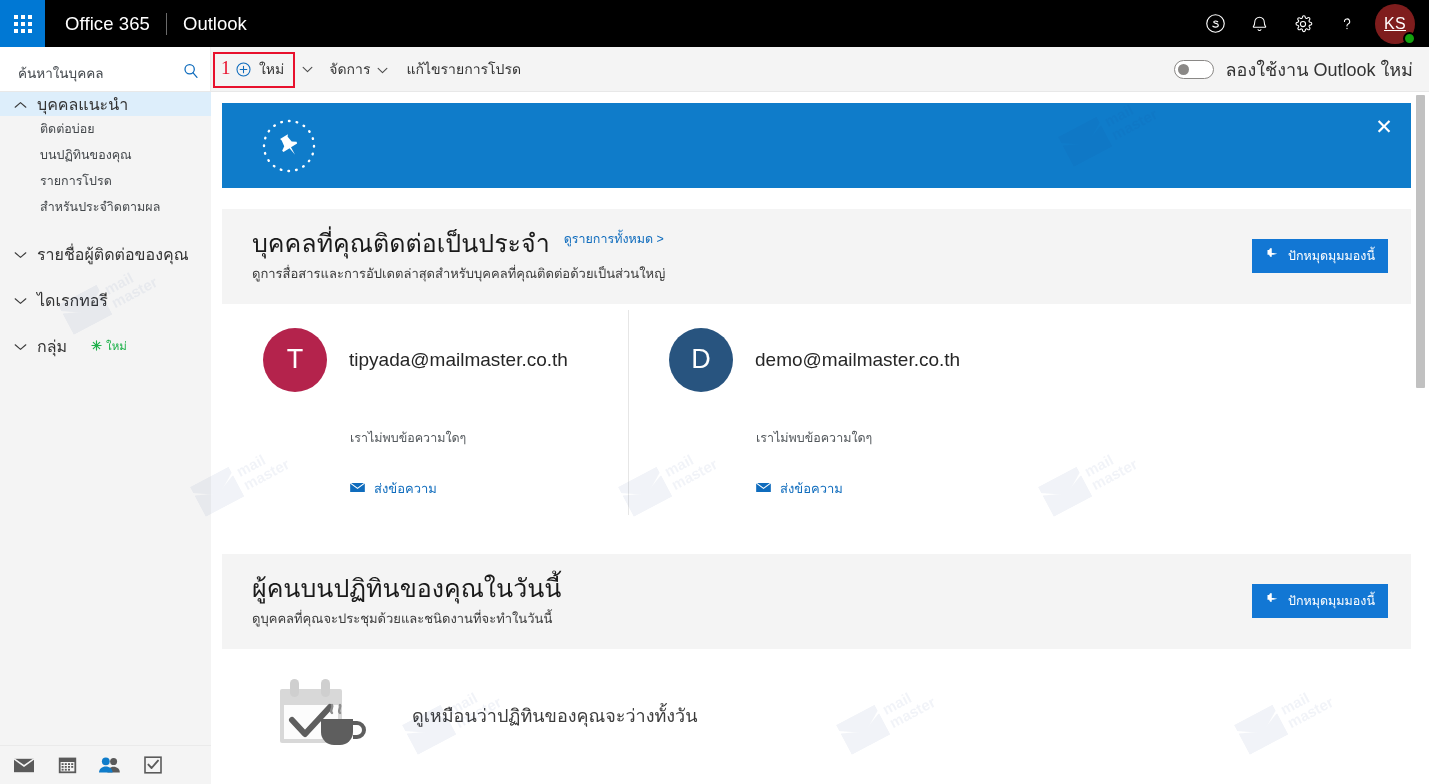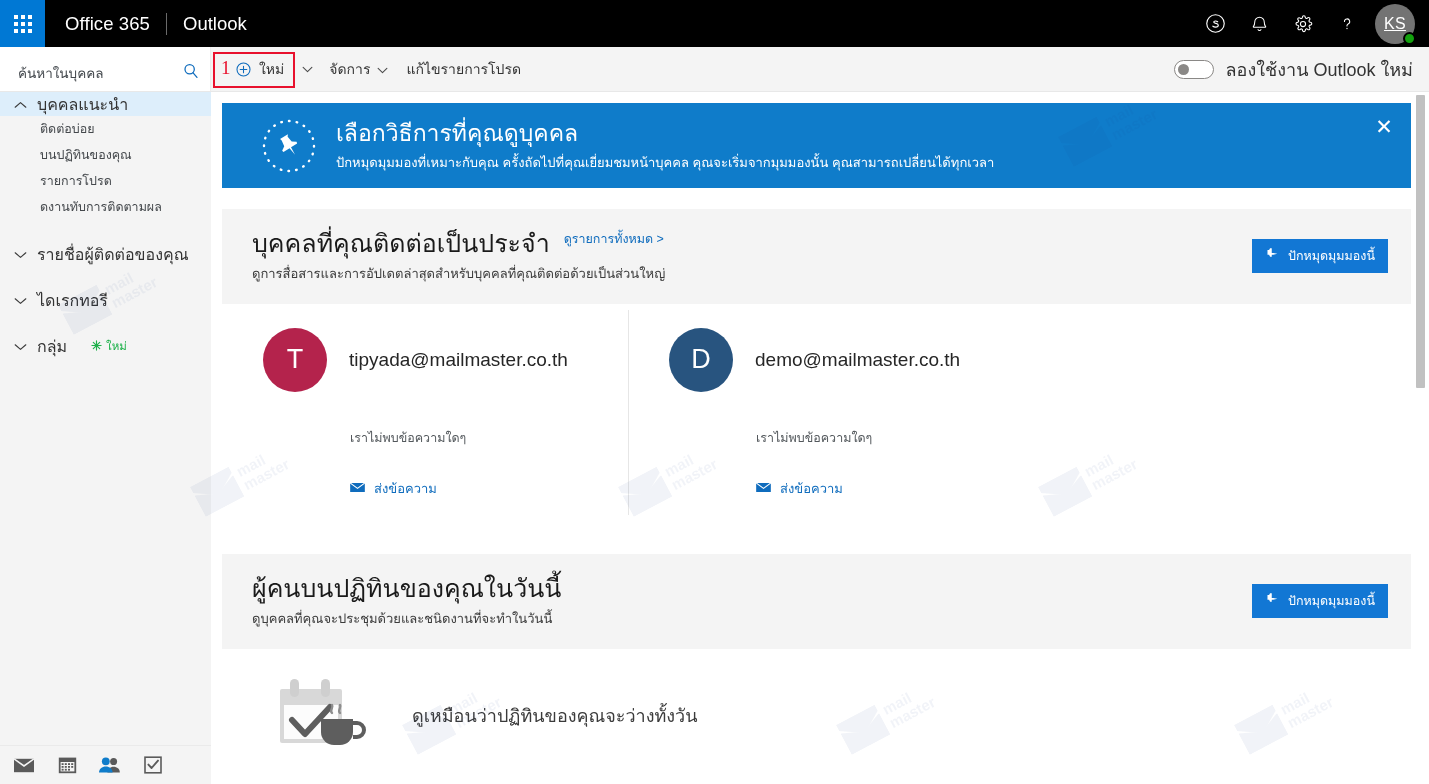--- a/index.html
+++ b/index.html
@@ -45,21 +45,21 @@
     width: 44px; height: 47px; display: flex; align-items: center;
     justify-content: center; cursor: pointer;
   }
   .suite-ico svg { display: block; }
   .avatar-wrap {
     position: relative; width: 40px; height: 40px; margin-left: 6px;
     margin-right: 6px; cursor: pointer;
   }
   .avatar-circle {
     width: 40px; height: 40px; border-radius: 50%;
-    background: #737373; color: #fff; font-size: 16px;
+    background: #7f1d1d; color: #fff; font-size: 16px;
     display: flex; align-items: center; justify-content: center;
     letter-spacing: .3px;
     text-decoration: underline;
   }
   .presence-dot {
     position: absolute; right: -1px; bottom: -1px;
     width: 13px; height: 13px; border-radius: 50%;
     background: #13a10e; border: 2px solid #000;
   }
 
@@ -381,21 +381,21 @@
       <span>
         <svg width="13" height="8" viewBox="0 0 14 9" fill="none" stroke="#3b3b3b" stroke-width="1.3">
           <path d="M1 7 7 1.8 13 7" stroke-linecap="round" stroke-linejoin="round"></path>
         </svg>
       </span>
       <span class="gname">บุคคลแนะนำ</span>
     </div>
     <div class="subitem">ติดต่อบ่อย</div>
     <div class="subitem">บนปฏิทินของคุณ</div>
     <div class="subitem">รายการโปรด</div>
-    <div class="subitem">ดงานทับการติดตามผล</div>
+    <div class="subitem">สำหรันประจำิดตามผล</div>
 
     <div class="sb-gap"></div>
     <div class="grp">
       <span>
         <svg width="13" height="8" viewBox="0 0 14 9" fill="none" stroke="#3b3b3b" stroke-width="1.3">
           <path d="M1 2 7 7.2 13 2" stroke-linecap="round" stroke-linejoin="round"></path>
         </svg>
       </span>
       <span class="gname">รายชื่อผู้ติดต่อของคุณ</span>
     </div>
@@ -432,24 +432,20 @@
   <div class="main">
 
     <div class="banner">
       <div class="banner-ico">
         <svg width="58" height="58" viewBox="0 0 58 58" fill="none">
           <circle cx="29" cy="29" r="25" stroke="#ffffff" stroke-width="2.4" stroke-linecap="round" stroke-dasharray="0.6 7.2"></circle>
           <g transform="translate(29,28) rotate(-32) translate(-29,-28)" fill="#ffffff">
             <path d="M24.6 18.2h9.2l-1.6 2.1.9 6.2 4.1 2.7-.5 1.8h-7.2l-.5 8.4-1.2-8.4h-7.2l-.4-1.8 4.1-2.7.9-6.2z"></path>
           </g>
         </svg>
-      </div>
-      <div class="banner-txt">
-        <div class="banner-title">เลือกวิธีการที่คุณดูบุคคล</div>
-        <div class="banner-sub">ปักหมุดมุมมองที่เหมาะกับคุณ ครั้งถัดไปที่คุณเยี่ยมชมหน้าบุคคล คุณจะเริ่มจากมุมมองนั้น คุณสามารถเปลี่ยนได้ทุกเวลา</div>
       </div>
       <div class="banner-close">✕</div>
     </div>
 
     <div class="card">
       <div class="card-head">
         <div class="card-head-txt">
           <div class="ch-row">
             <span class="card-title">บุคคลที่คุณติดต่อเป็นประจำ</span>
             <span class="card-link">ดูรายการทั้งหมด &gt;</span>

